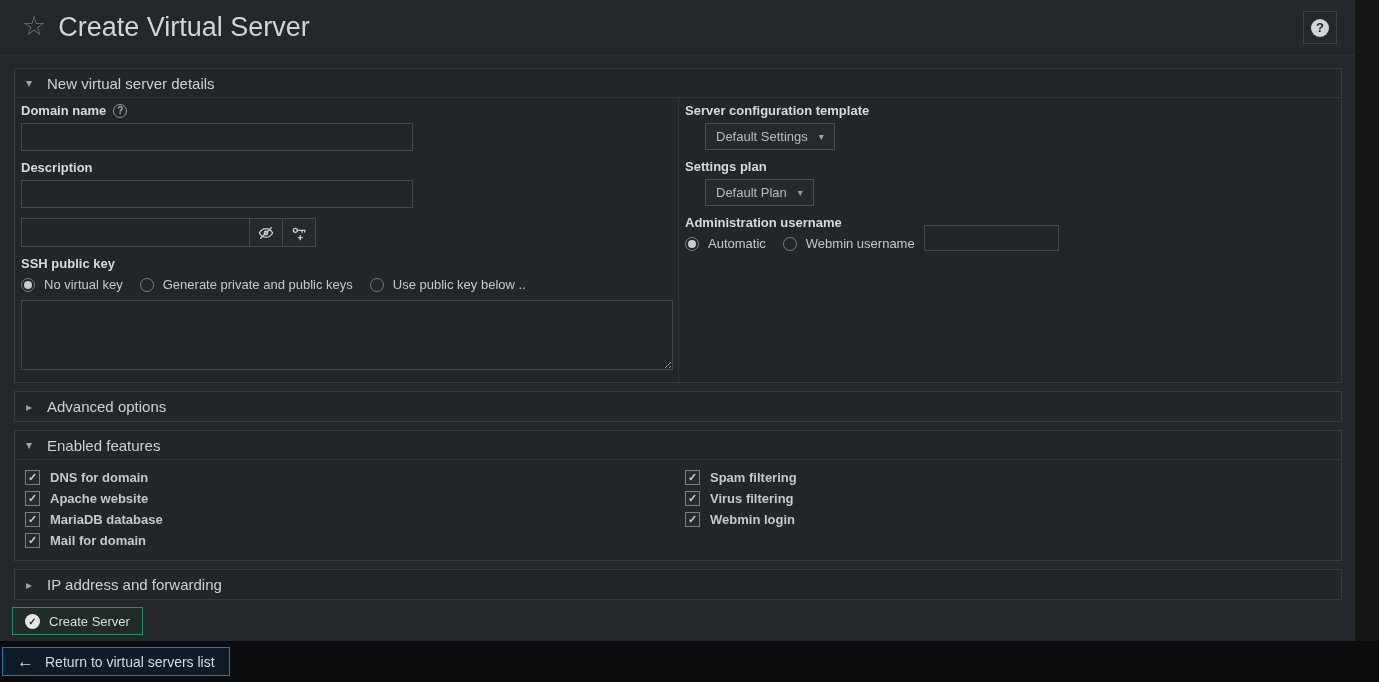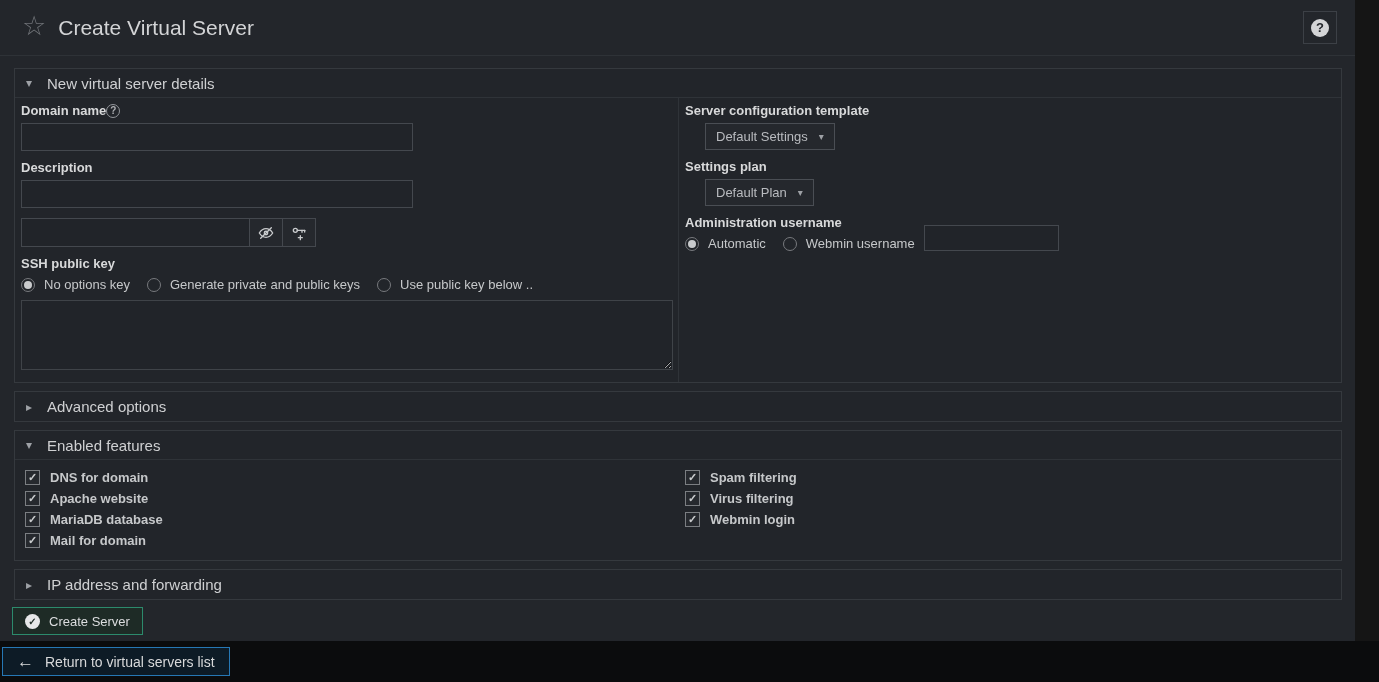--- a/index.html
+++ b/index.html
@@ -20,21 +20,21 @@
     position:absolute; right:0; top:0; width:24px; height:641px;
     background:#151515;
   }
 
   
   .topbar {
     height:56px; border-bottom:1px solid #2e3237;
     display:flex; align-items:center; padding:0 18px 0 22px;
   }
   .star { color:#6f7277; font-size:27px; line-height:1; margin-right:12px; margin-top:-3px; }
-  .page-title { color:#d3d4d6; font-size:21px; }
+  .page-title { color:#d3d4d6; font-size:27px; }
   .help-btn {
     margin-left:auto; width:34px; height:33px;
     border:1px solid #3c4046; background:transparent;
     display:flex; align-items:center; justify-content:center; cursor:pointer;
   }
   .qmark-solid {
     width:18px; height:18px; border-radius:50%;
     background:#d4d5d7; color:#23262b;
     font-weight:bold; font-size:13px;
     display:flex; align-items:center; justify-content:center;
@@ -50,21 +50,21 @@
   .panel-header.bordered { border-bottom:1px solid #2f3338; }
   .caret { color:#9ea1a6; font-size:12px; width:10px; }
 
   .cols { display:flex; }
   .col-left  { width:664px; border-right:1px solid #2f3338; padding:6px 0 8px 6px; }
   .col-right { flex:1; padding:6px 0 8px 6px; }
 
   .field { margin-bottom:10px; }
   .field-label {
     color:#d8d9da; font-size:13px; font-weight:bold;
-    margin-bottom:5px; display:flex; align-items:center; line-height:14px;
+    margin-bottom:5px; display:flex; align-items:center; gap:7px; line-height:14px;
   }
   .qmark-outline {
     width:14px; height:14px; border:1px solid #93969b; border-radius:50%;
     color:#aeb0b4; font-size:10px; font-weight:bold;
     display:inline-flex; align-items:center; justify-content:center; cursor:pointer;
   }
   input.text {
     background:#212429; border:1px solid #44484e;
     height:28px; width:392px; color:#c9cbcd; padding:0 8px; font-size:13px;
   }
@@ -200,21 +200,21 @@
                 </button>
               </div>
             </div>
 
             <div class="field" style="margin-bottom:0;">
               <div class="field-label">
                 <span>SSH public key</span>
               </div>
               <div class="radio-row">
                 <span class="radio checked"></span>
-                <span>No options key</span>
+                <span>No virtual key</span>
                 <span class="radio-gap"></span>
                 <span class="radio"></span>
                 <span>Generate private and public keys</span>
                 <span class="radio-gap"></span>
                 <span class="radio"></span>
                 <span>Use public key below ..</span>
               </div>
               <textarea class="ssh" style=""></textarea>
             </div>
 

